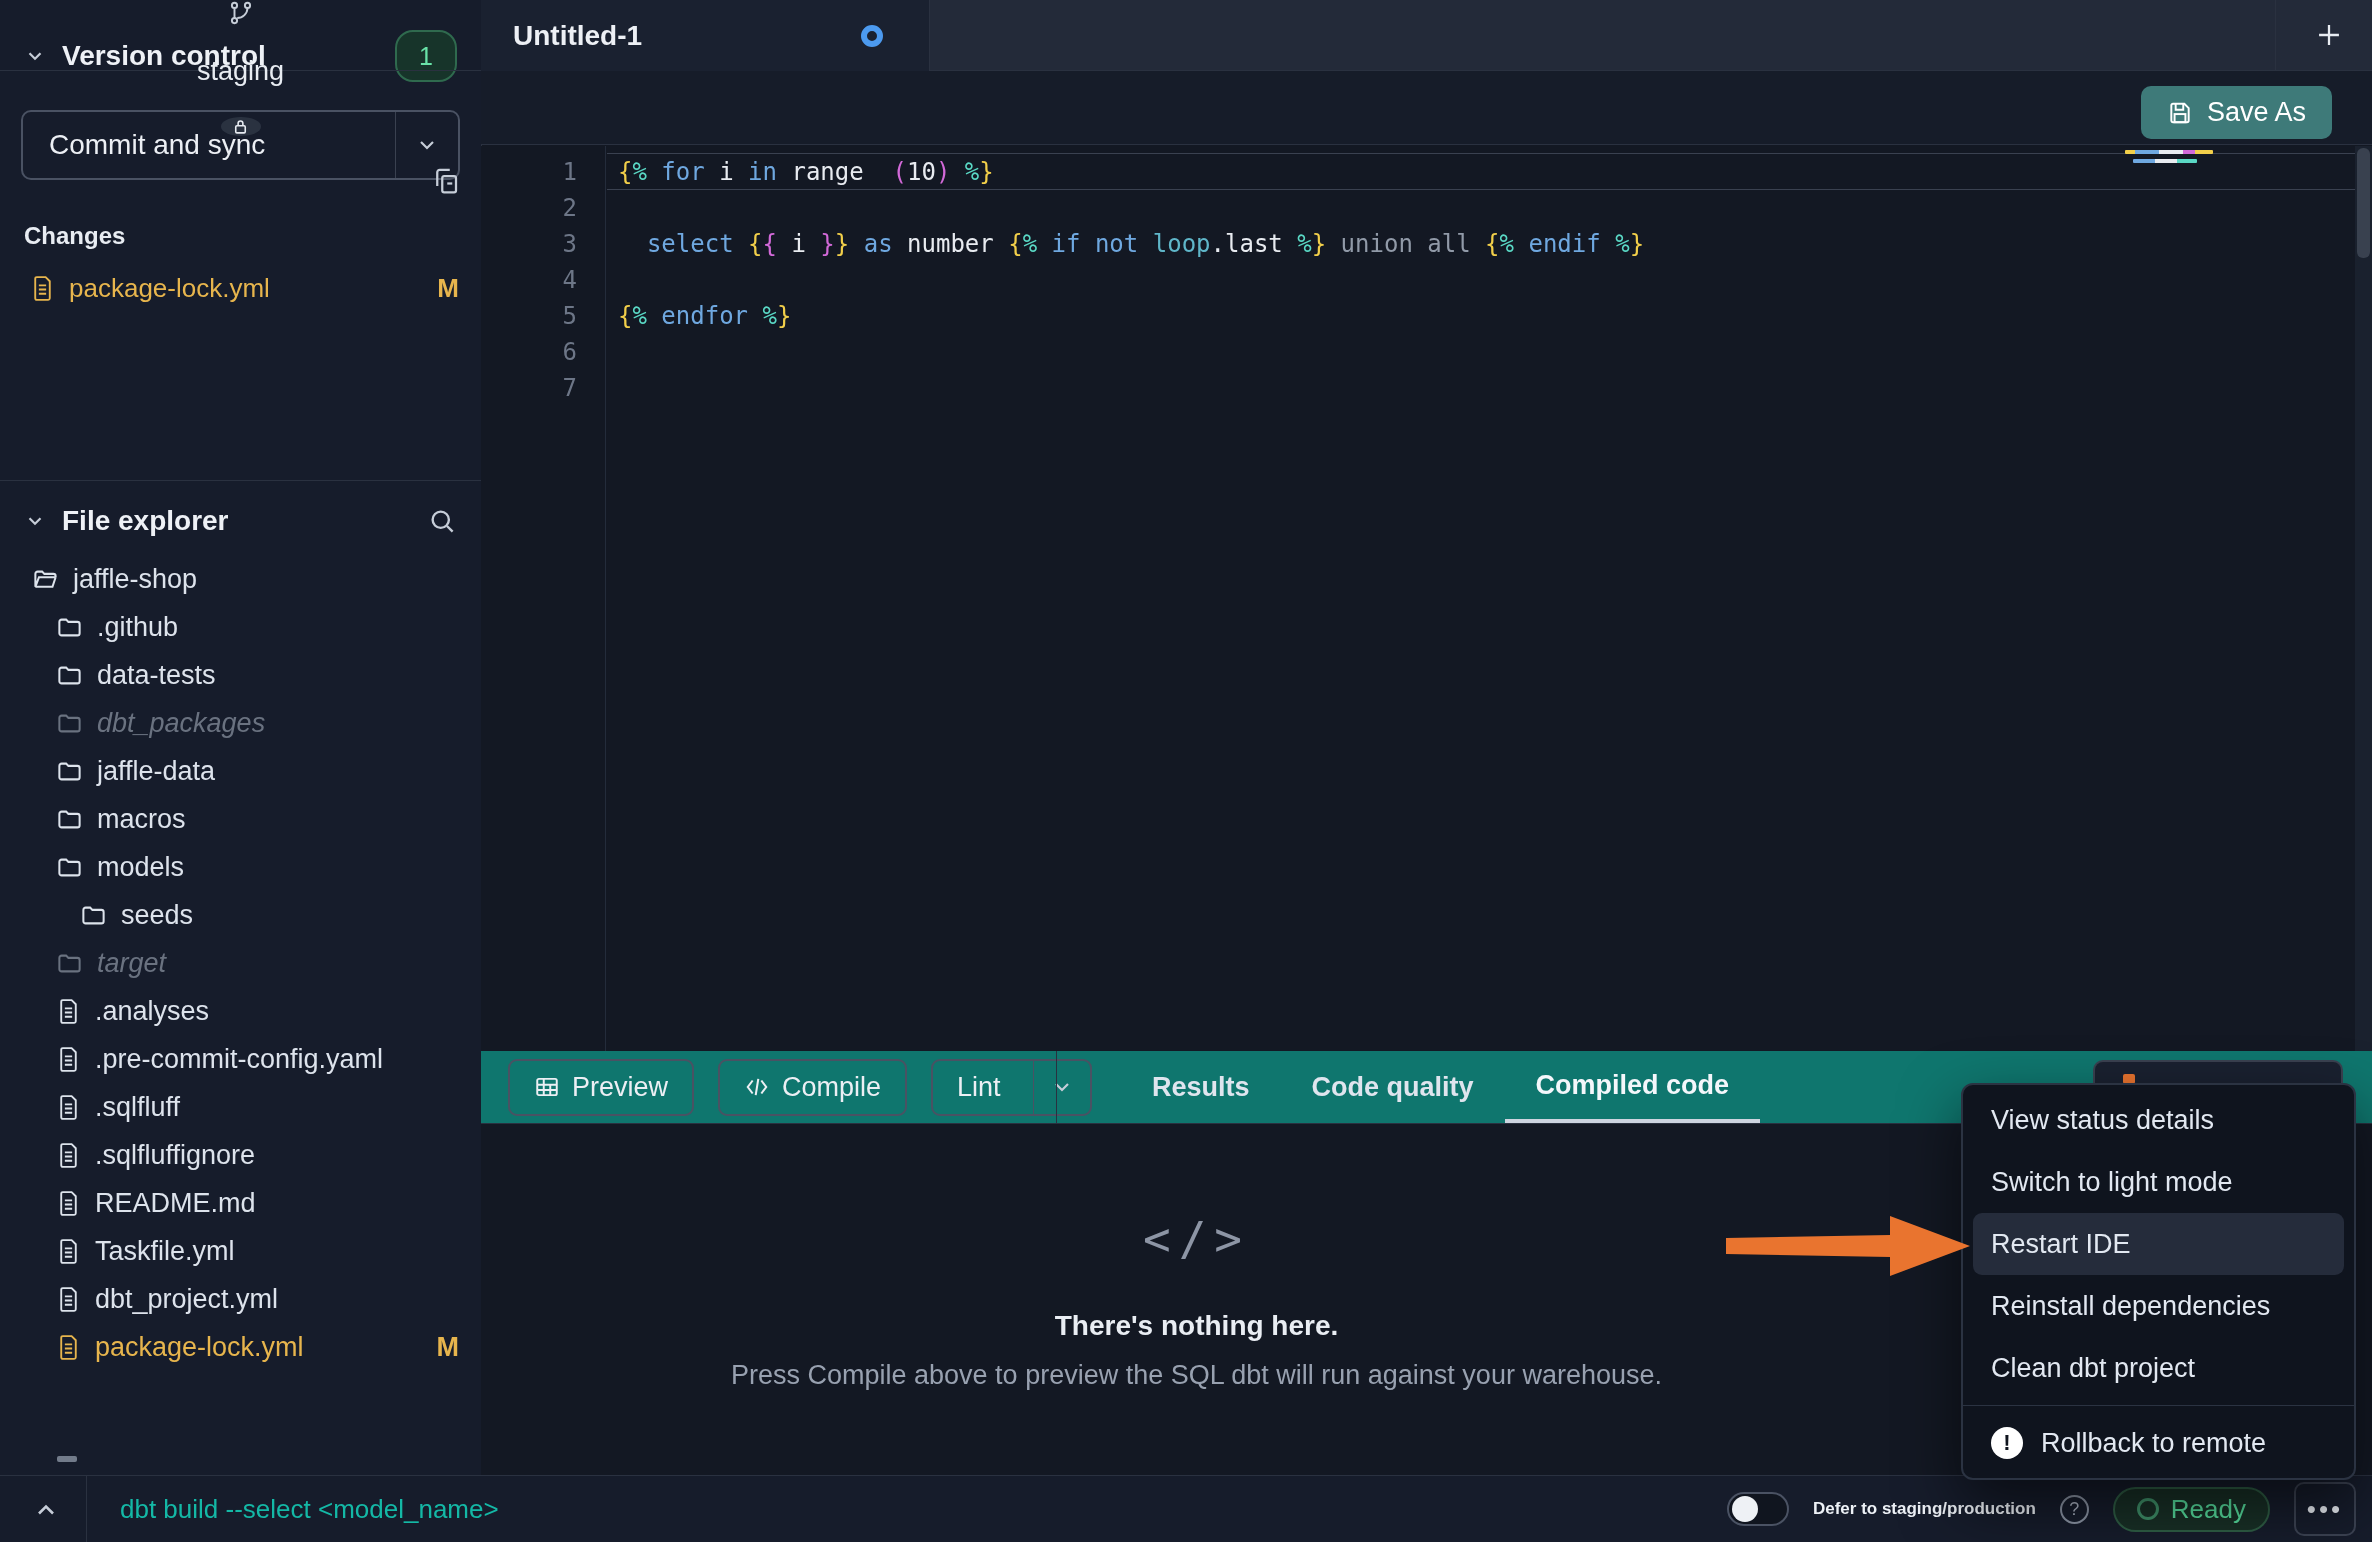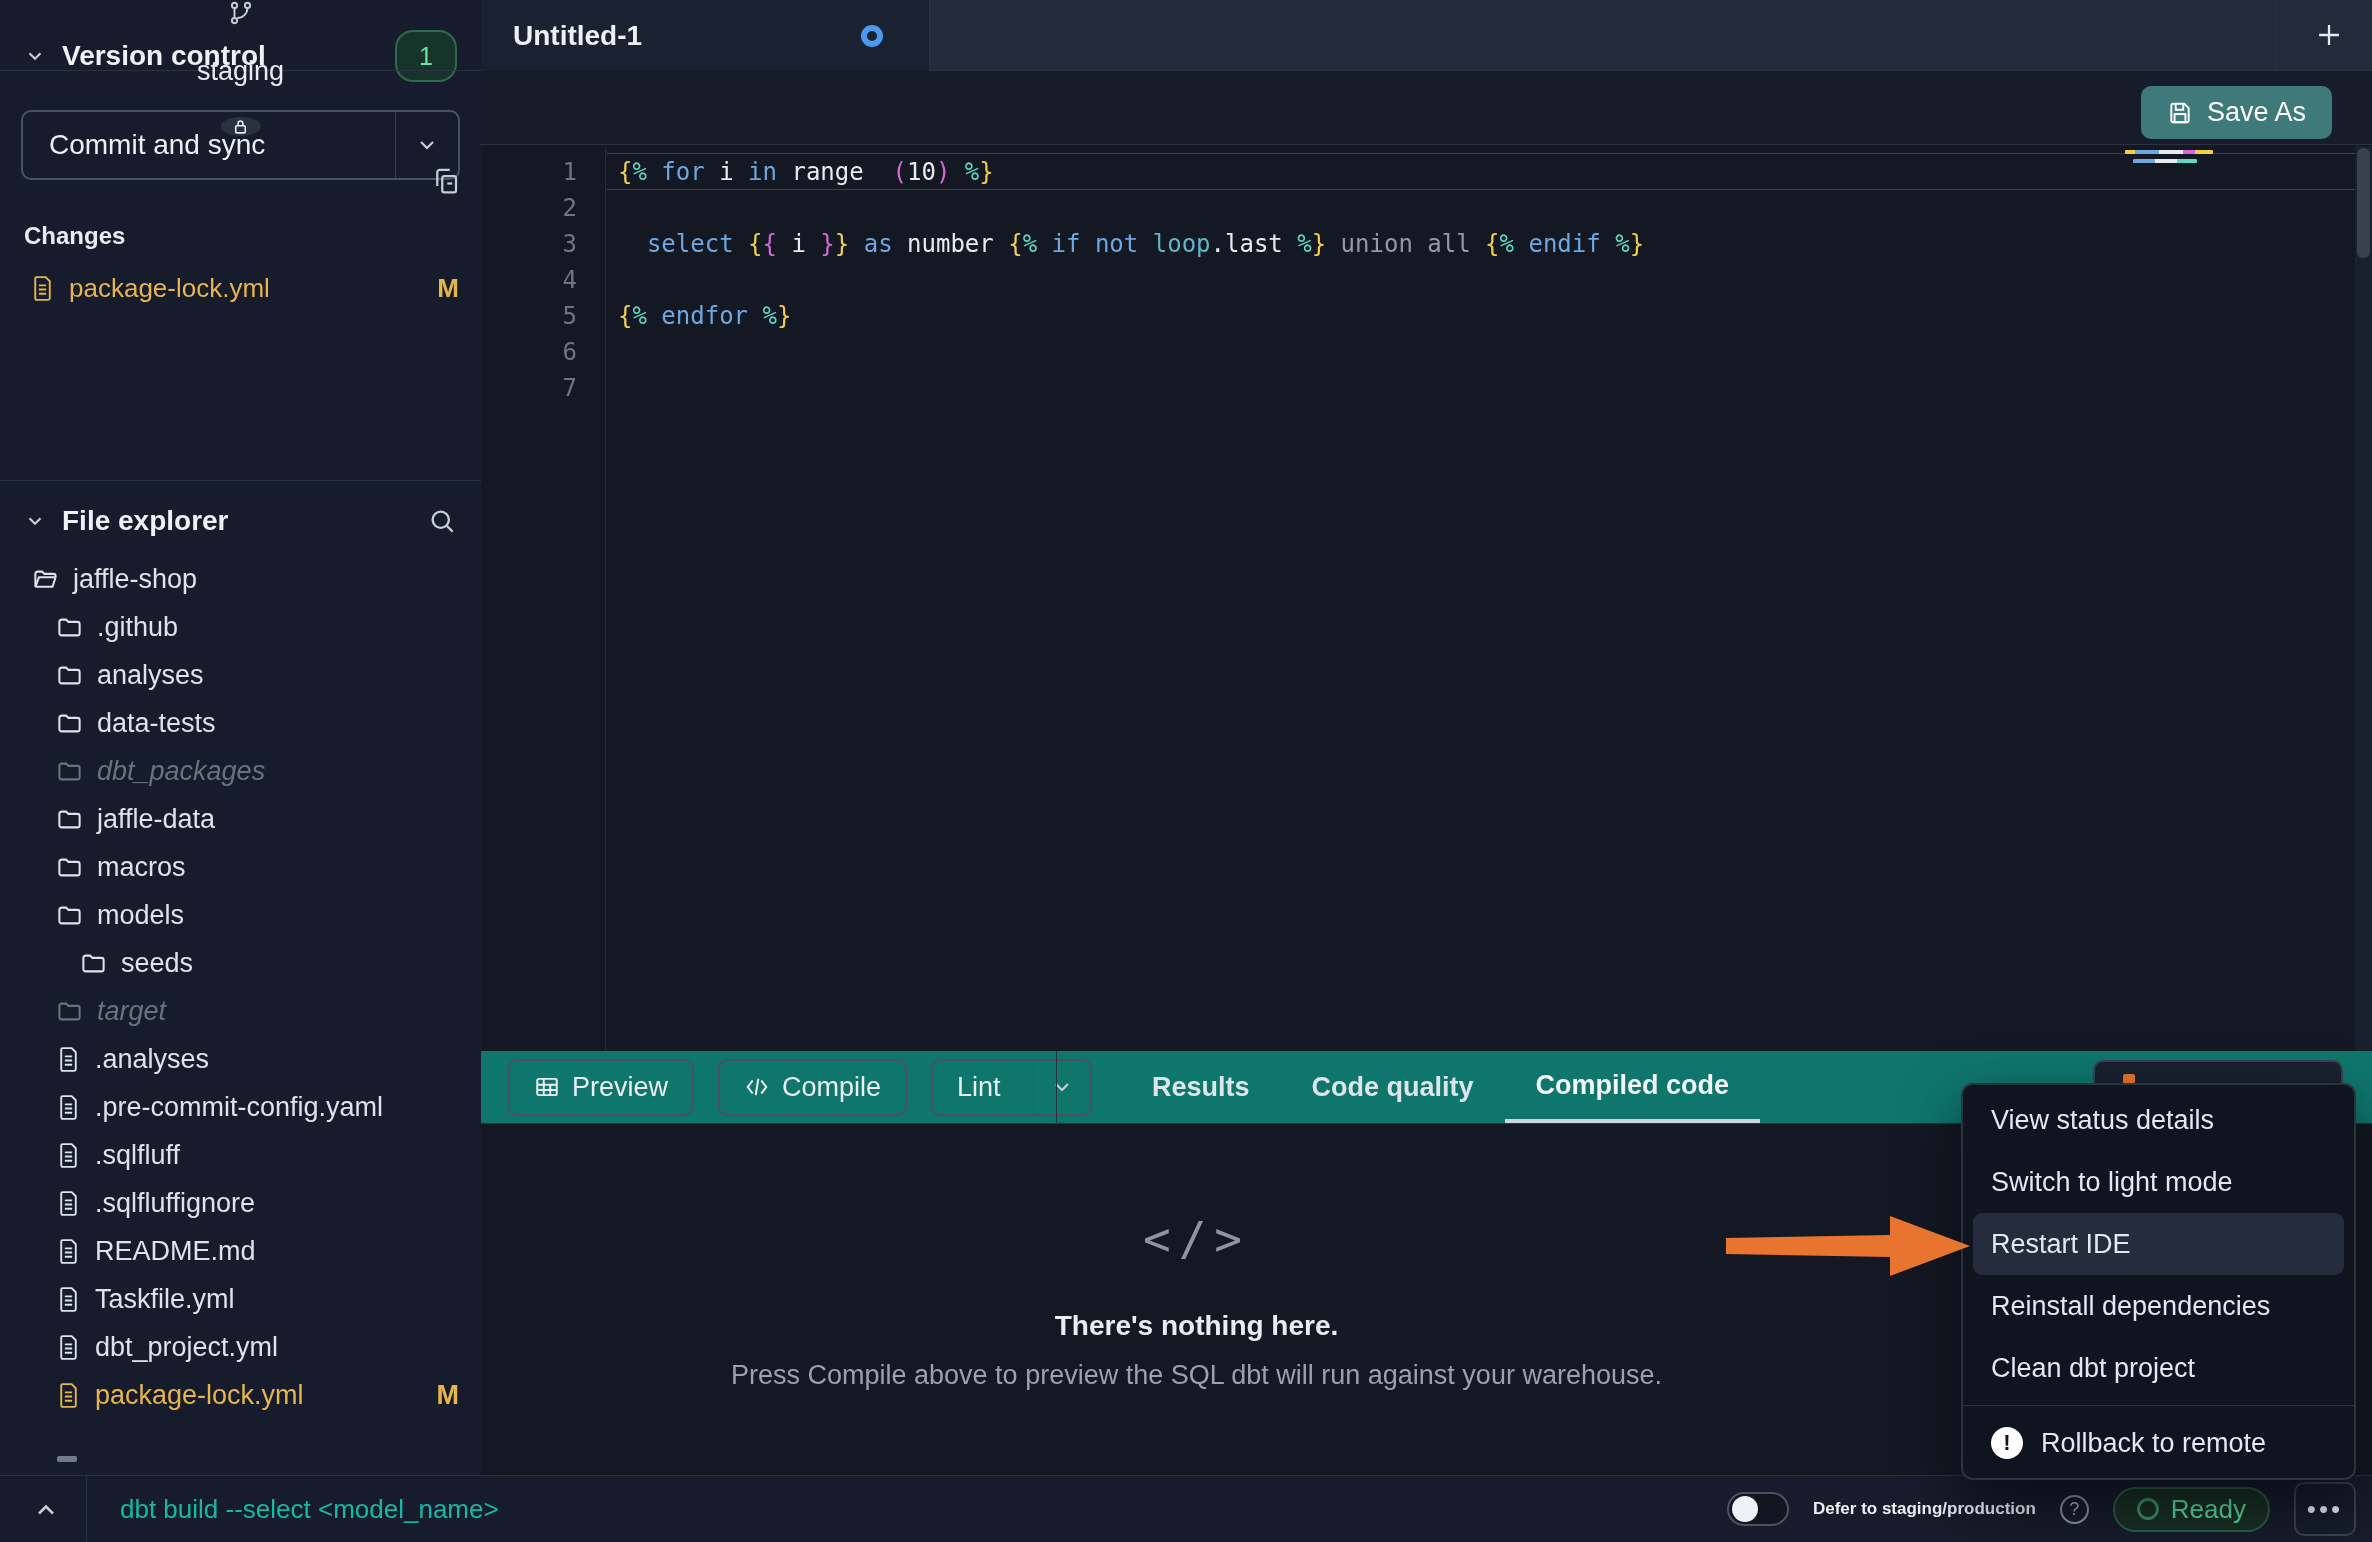--- a/index.html
+++ b/index.html
@@ -216,28 +216,20 @@
             </span>
             <span>jaffle-shop</span>
           </div>
           <div class="tree-row" style="padding-left: 56px;">
             <span class="tree-icon">
               <svg width="27" height="27" viewBox="0 0 24 24" fill="none" stroke="currentColor" stroke-width="1.8">
                 <path d="M3 7a2 2 0 0 1 2-2h4l2 2h8a2 2 0 0 1 2 2v8a2 2 0 0 1-2 2H5a2 2 0 0 1-2-2z"></path>
               </svg>
             </span>
             <span>.github</span>
-          </div>
-          <div class="tree-row" style="padding-left: 56px;">
-            <span class="tree-icon">
-              <svg width="27" height="27" viewBox="0 0 24 24" fill="none" stroke="currentColor" stroke-width="1.8">
-                <path d="M3 7a2 2 0 0 1 2-2h4l2 2h8a2 2 0 0 1 2 2v8a2 2 0 0 1-2 2H5a2 2 0 0 1-2-2z"></path>
-              </svg>
-            </span>
-            <span>analyses</span>
           </div>
           <div class="tree-row" style="padding-left: 56px;">
             <span class="tree-icon">
               <svg width="27" height="27" viewBox="0 0 24 24" fill="none" stroke="currentColor" stroke-width="1.8">
                 <path d="M3 7a2 2 0 0 1 2-2h4l2 2h8a2 2 0 0 1 2 2v8a2 2 0 0 1-2 2H5a2 2 0 0 1-2-2z"></path>
               </svg>
             </span>
             <span>data-tests</span>
           </div>
           <div class="tree-row dim" style="padding-left: 56px;">

